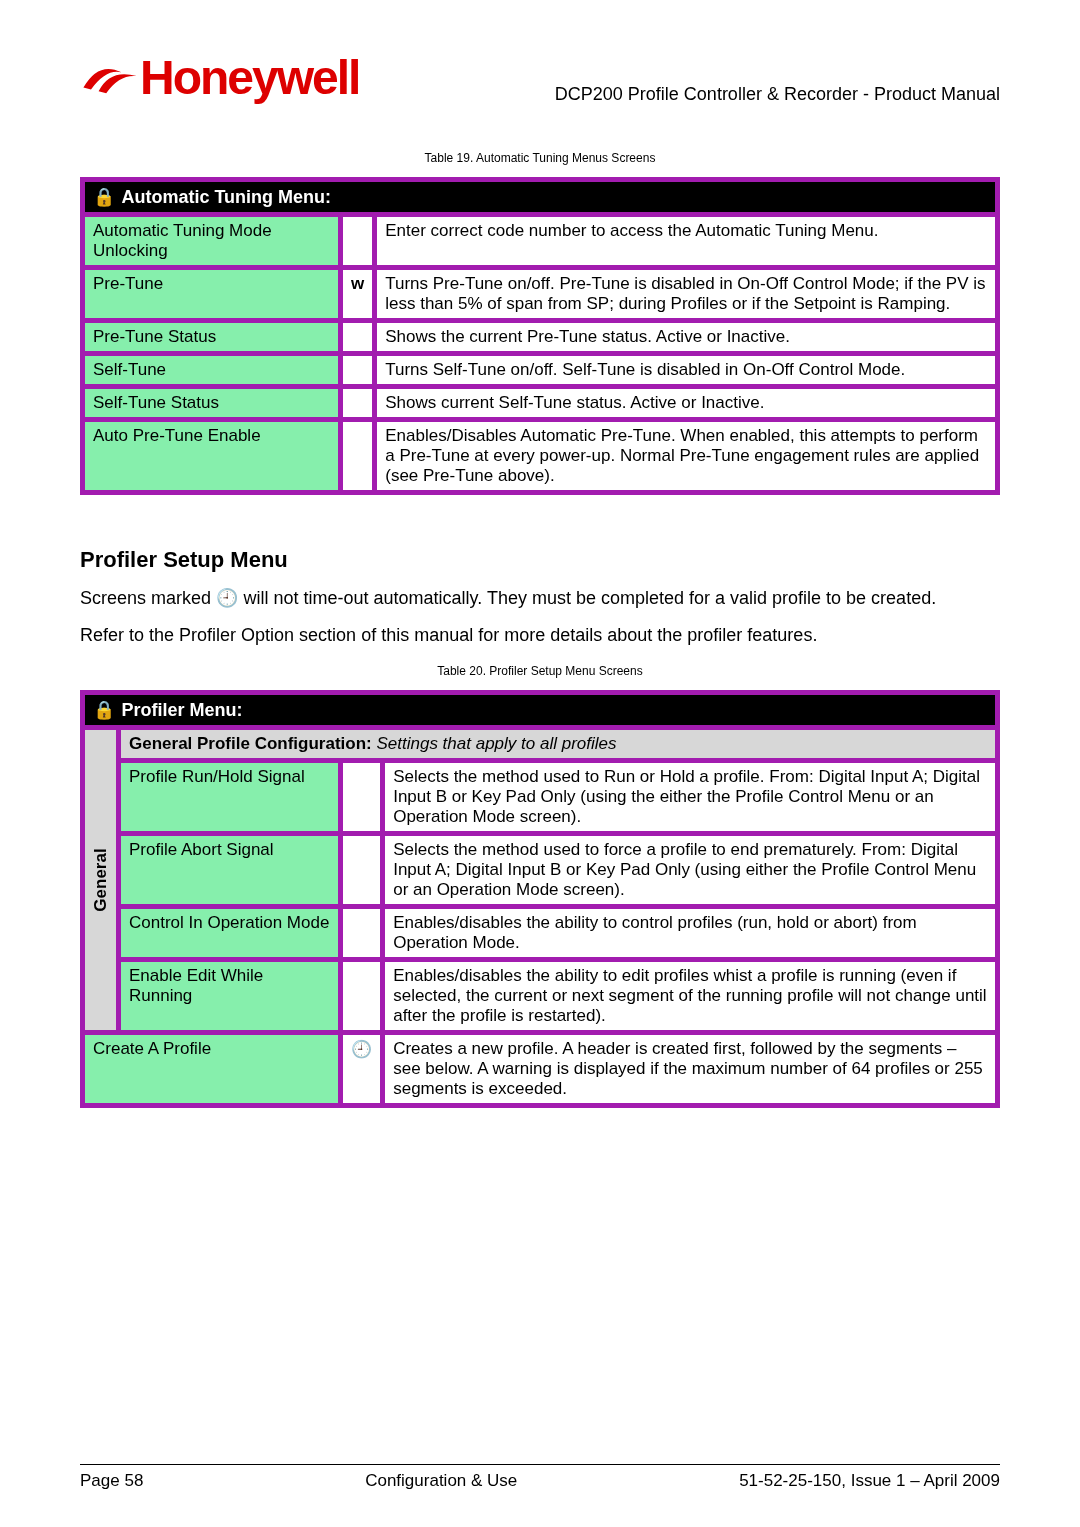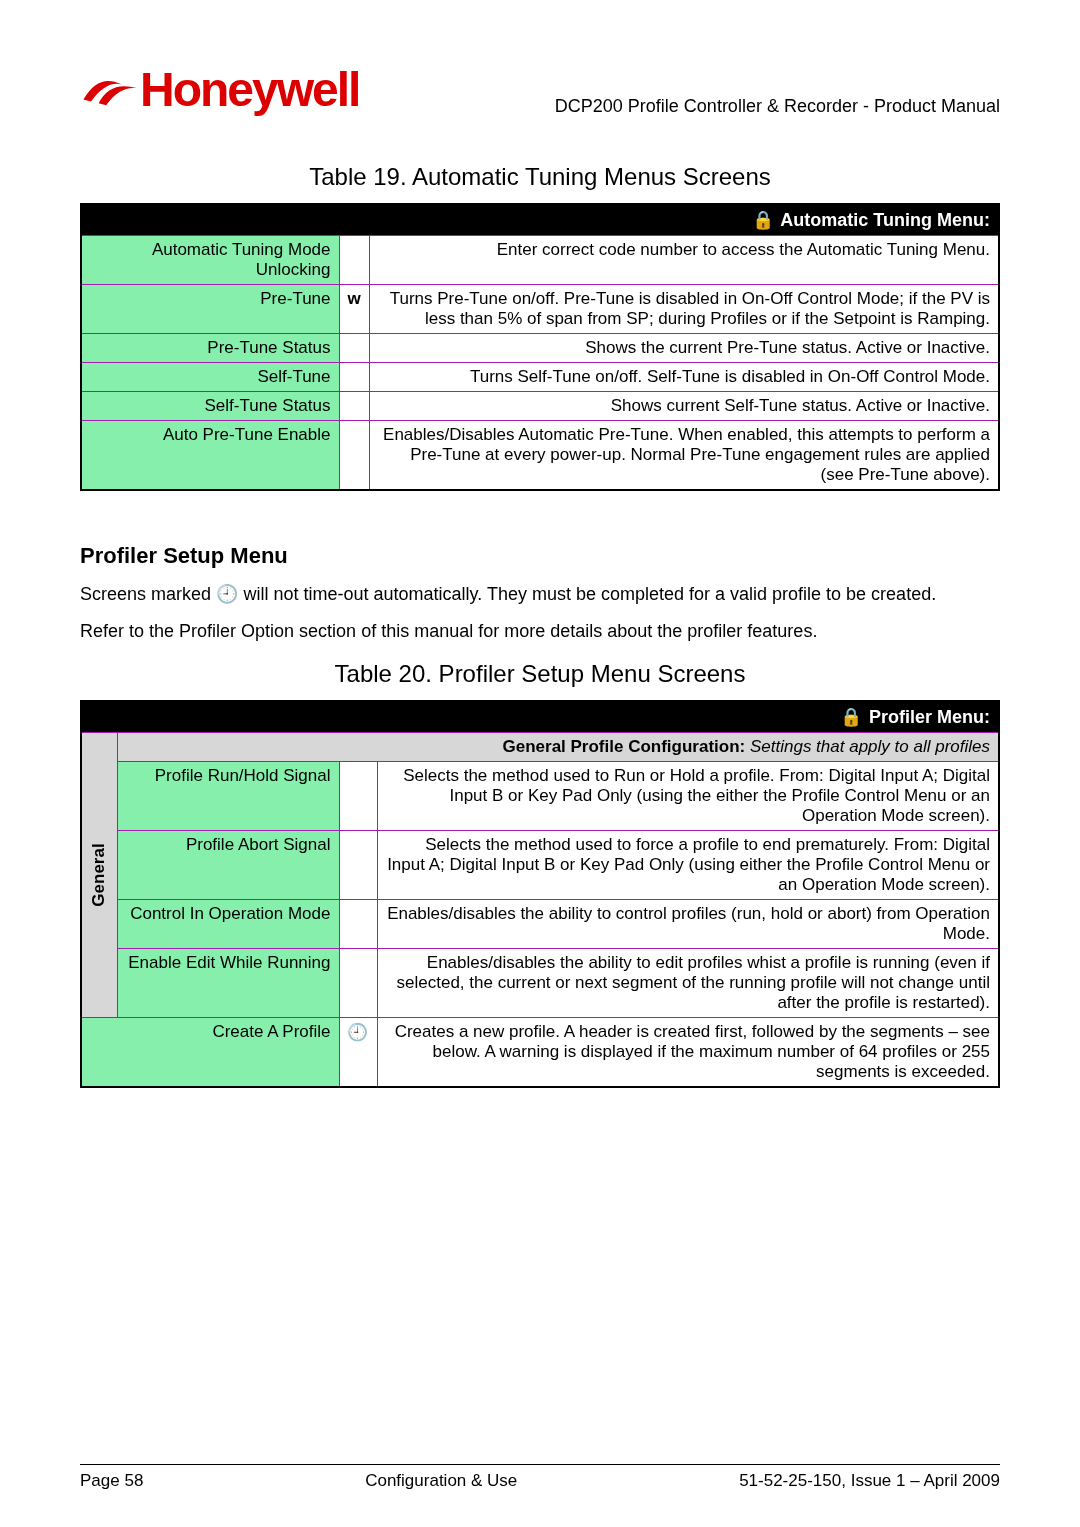--- a/index.html
+++ b/index.html
@@ -1,24 +1,24 @@
 <!DOCTYPE html>
 <html><head>
 <meta charset="utf-8">
 <style>
   * { box-sizing: border-box; margin: 0; padding: 0; }
   html, body { width: 1080px; background: #fff; font-family: Arial, Helvetica, sans-serif; color: #000; }
-  .page { width: 1080px; min-height: 1527px; padding: 52px 80px 30px 80px; position: relative; }
+  .page { width: 1080px; min-height: 1527px; padding: 40px 80px 30px 80px; position: relative; }
   .header { display: flex; justify-content: space-between; align-items: flex-end; margin-bottom: 46px; }
   .logo { display: flex; align-items: center; font-size: 48px; font-weight: 900; letter-spacing: -2px; color: #d00; }
   .logo-swoosh { width: 60px; height: 38px; display:inline-block; }
   .doc-title { font-size: 18px; color: #000; margin-top: 44px; }
-  .caption { text-align: center; font-size: 24px; margin: 18px 0 12px 0; }
+  .caption { text-align: center; font-size: 12px; margin: 18px 0 12px 0; }
   table.menu { width: 100%; border-collapse: collapse; border: 2px solid #000; font-size: 17px; }
-  table.menu td, table.menu th { border: 1px solid #a21caf; padding: 4px 8px; vertical-align: top; text-align: right; }
+  table.menu td, table.menu th { border: 5px solid #a21caf; padding: 4px 8px; vertical-align: top; }
   .head-row td { background: #000; color: #fff; font-weight: bold; font-size: 18px; padding: 3px 6px; }
   .grey { background: #86efac; font-weight: normal; }
   .col-name { width: 258px; }
   .col-mid  { width: 26px; text-align: center; font-weight: bold; }
   .section-h { font-size: 22px; font-weight: bold; margin: 52px 0 14px 0; }
   .para { font-size: 18px; margin-bottom: 14px; line-height: 1.25; }
   .clock { font-family: Arial, sans-serif; }
   .cat-col { width: 36px; }
   .cat-cell { background: #b8b8b8; position: relative; }
   .cat-label { position: absolute; left: 50%; top: 50%; transform: translate(-50%,-50%) rotate(-90deg); font-weight: bold; font-size: 17px; white-space: nowrap; }

